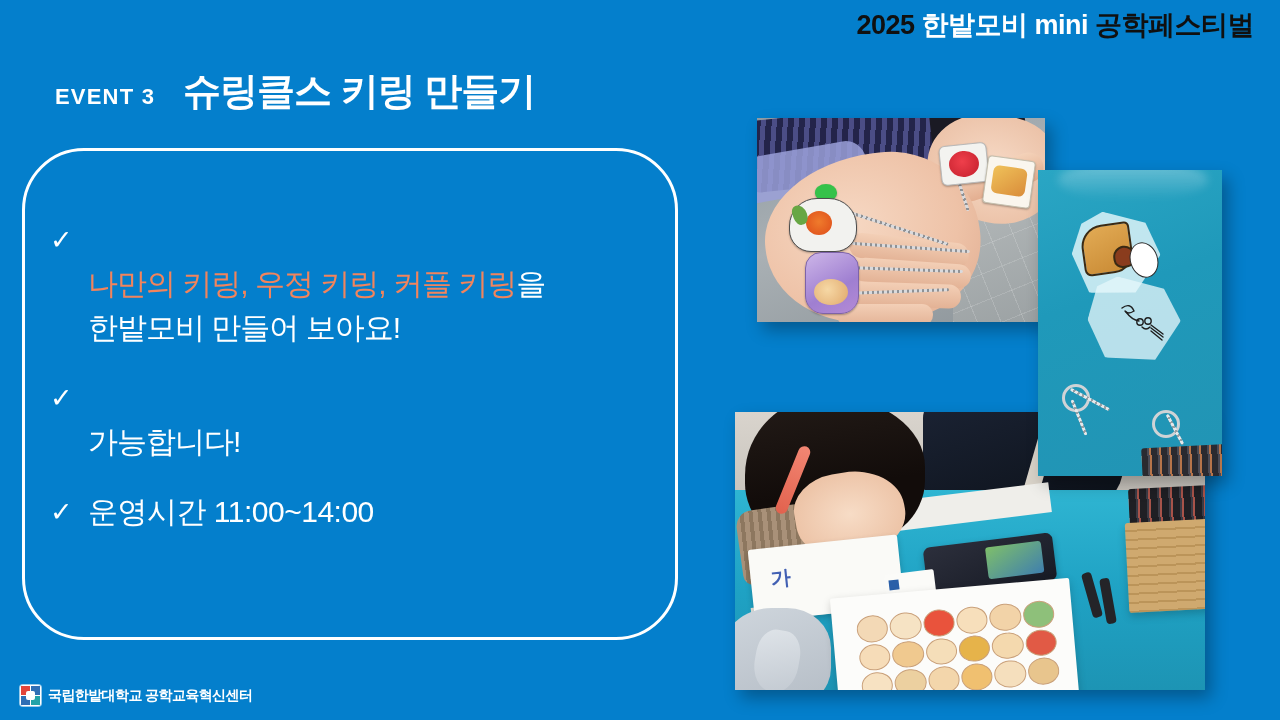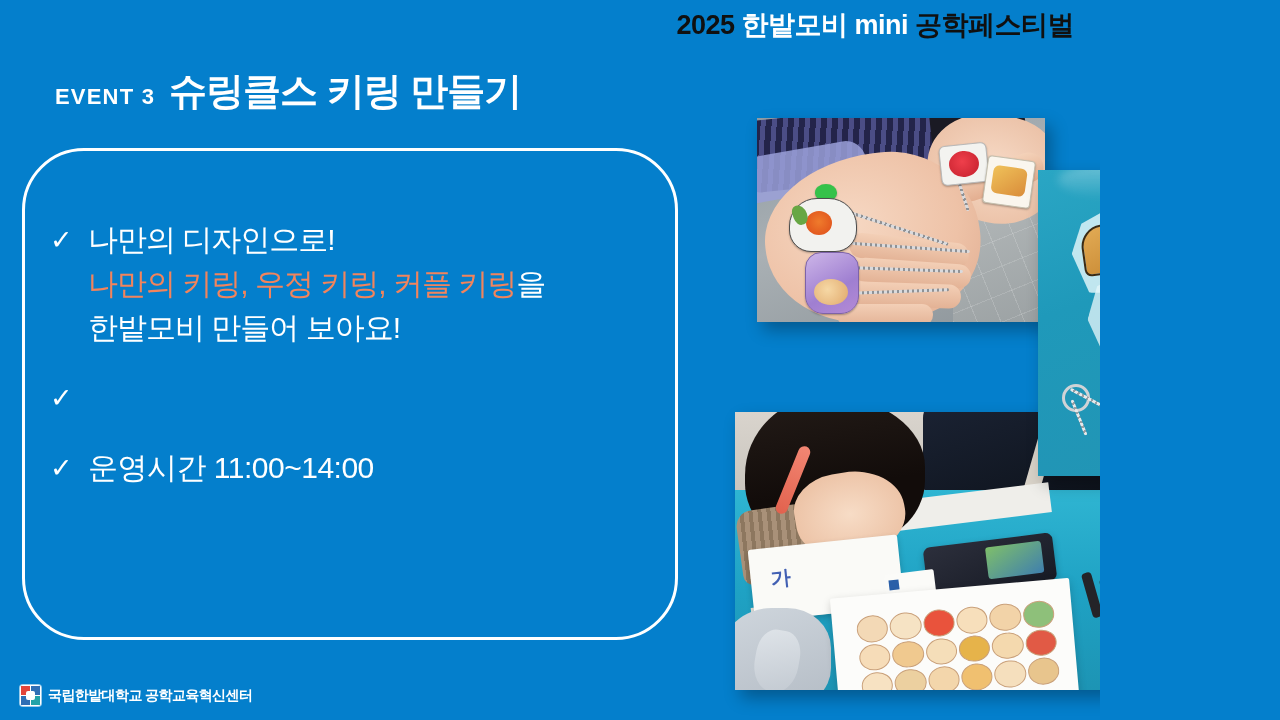--- a/index.html
+++ b/index.html
@@ -3,40 +3,40 @@
 <meta charset="utf-8">
 <title>2025 한밭모비 mini 공학페스티벌 - EVENT 3</title>
 <style>
   html,body{margin:0;padding:0;}
   body{
     width:1280px;height:720px;overflow:hidden;position:relative;
     background:#047FCC;
     font-family:"Liberation Sans","DejaVu Sans",sans-serif;
     -webkit-font-smoothing:antialiased;
   }
-  .slide{position:absolute;inset:0;width:1100px;height:720px;overflow:hidden;}
+  .slide{position:absolute;inset:0;width:1280px;height:720px;overflow:hidden;}
 
   
   .header-title{
     position:absolute;top:12px;right:26px;
     font-size:27px;font-weight:bold;letter-spacing:-0.5px;
     white-space:nowrap;line-height:1;
   }
   .ht-black{color:#101010;}
   .ht-white{color:#ffffff;}
 
   
   .event-row{position:absolute;left:55px;top:72px;display:flex;align-items:baseline;gap:14px;}
   .event-tag{
     color:#ffffff;font-size:22px;font-weight:bold;letter-spacing:1.2px;
     line-height:1;white-space:nowrap;
   }
   .event-name{
     color:#ffffff;font-size:38px;font-weight:bold;letter-spacing:-1px;
-    line-height:1;white-space:nowrap;
+    line-height:1;white-space:nowrap;margin-left:14px;
   }
 
   
   .content-box{
     position:absolute;left:22px;top:148px;width:656px;height:492px;
     border:3px solid #ffffff;border-radius:62px;box-sizing:border-box;
   }
   .bullets{
     position:absolute;left:50px;top:218px;width:620px;
   }
@@ -358,30 +358,31 @@
     <span class="event-name">슈링클스 키링 만들기</span>
   </div>
 
   <div class="content-box"></div>
 
   <div class="bullets">
 
     <div class="bullet bullet-1">
       <span class="check">✓</span>
       <span class="btext">
-        <span>나만의 디자인으로!</span><br>
+        <br>
         <span class="accent">나만의 키링, 우정 키링, 커플 키링</span><span>을</span><br>
         <span>한밭모비 만들어 보아요!</span>
       </span>
     </div>
 
     <div class="bullet bullet-2">
       <span class="check">✓</span>
       <span class="btext">
         <br>
+        <span>가능합니다!</span>
       </span>
     </div>
 
     <div class="bullet bullet-3">
       <span class="check">✓</span>
       <span class="btext">운영시간  11:00~14:00</span>
     </div>
 
   </div>
 

